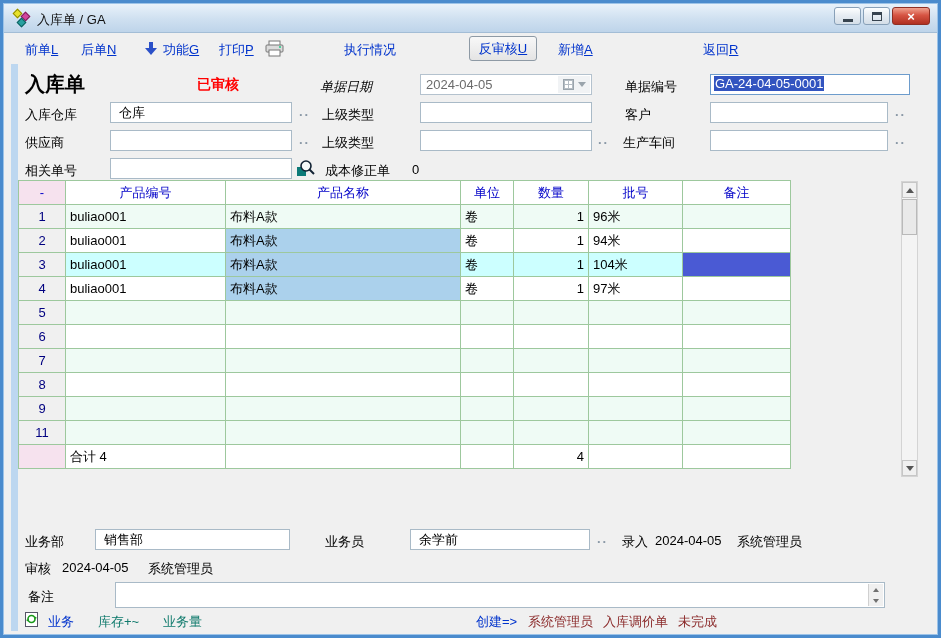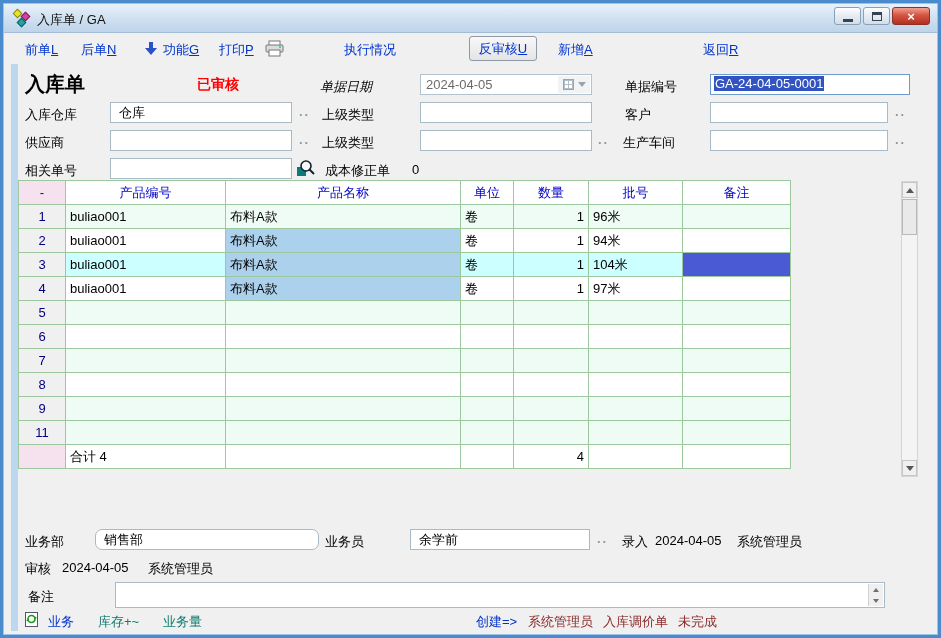--- a/index.html
+++ b/index.html
@@ -94,21 +94,21 @@
 
   
   .vscroll { position:absolute; left:901px; top:181px; width:17px; height:296px; background:#f4f4f4; border:1px solid #d4d4d4; }
   .sbtn { position:absolute; left:0; width:15px; height:16px; background:#f0f0f0; border:1px solid #c6c6c6; display:flex; align-items:center; justify-content:center; cursor:pointer; }
   .sbtn.up { top:0; } .sbtn.down { bottom:0; }
   .tri-up { width:0; height:0; border-left:4px solid transparent; border-right:4px solid transparent; border-bottom:5px solid #555; }
   .tri-down { width:0; height:0; border-left:4px solid transparent; border-right:4px solid transparent; border-top:5px solid #555; }
   .sthumb { position:absolute; left:0; top:17px; width:15px; height:36px; background:#e9e9e9; border:1px solid #b9b9b9; cursor:grab; }
 
   
-  .lbl-dept { left:25px; top:533px; } .inp-dept { left:95px; top:529px; width:224px;border-radius:7px; }
+  .lbl-dept { left:25px; top:533px; } .inp-dept { left:95px; top:529px; width:195px; }
   .lbl-salesman { left:325px; top:533px; } .inp-salesman { left:410px; top:529px; width:180px; }
   .dots-salesman { left:597px; top:531px; }
   .lbl-entry { left:622px; top:533px; } .entry-date { position:absolute; left:655px; top:533px; }
   .entry-user { position:absolute; left:737px; top:533px; }
   .lbl-audit { left:25px; top:560px; } .audit-date { position:absolute; left:62px; top:560px; }
   .audit-user { position:absolute; left:148px; top:560px; }
   .lbl-remark { left:28px; top:588px; }
   .remark-box { position:absolute; left:115px; top:582px; width:770px; height:26px; border:1px solid #a9bac7; background:#fff; }
   .remark-ta { position:absolute; inset:0; border:none; resize:none; outline:none; font-family:"Liberation Sans",sans-serif; font-size:13px; padding:3px; width:752px; height:24px; }
   .spin { position:absolute; right:1px; top:1px; bottom:1px; width:15px; background:#f0f0f0; border-left:1px solid #d0d0d0; }

